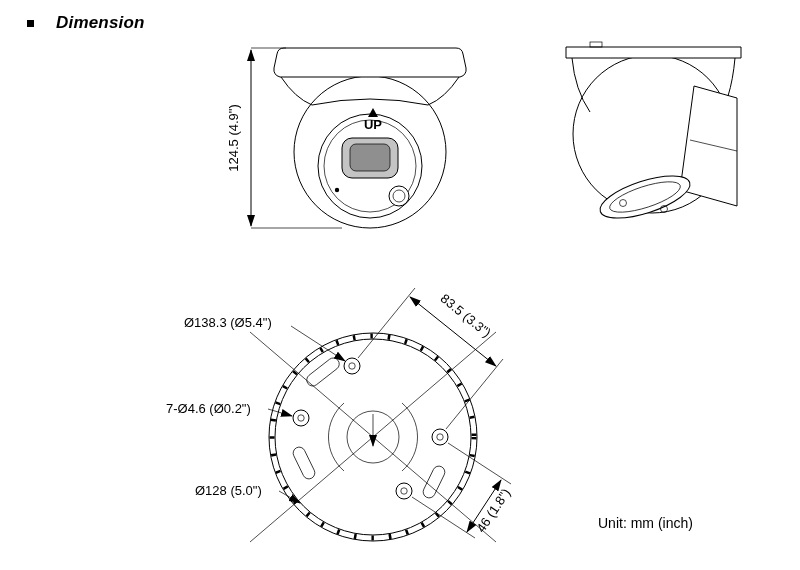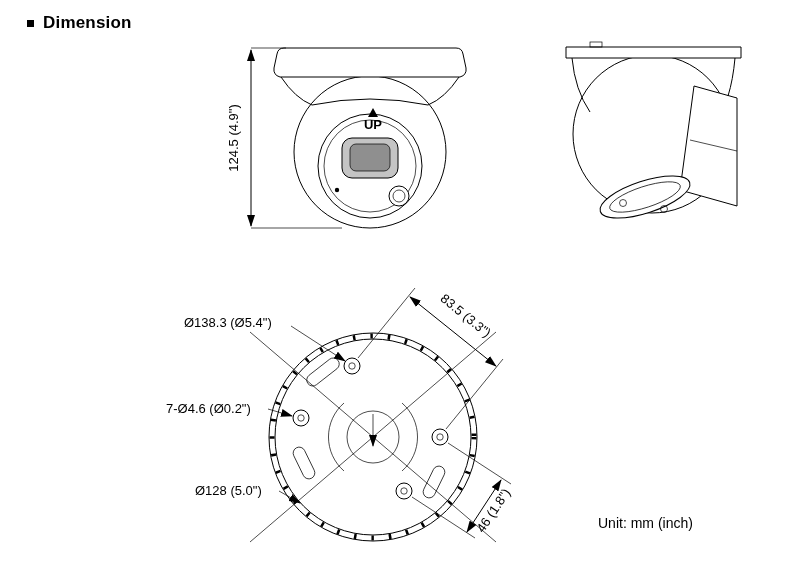--- a/index.html
+++ b/index.html
@@ -1,22 +1,22 @@
 <!DOCTYPE html>
 <html><head>
 <meta charset="utf-8">
 <style>
   html,body{margin:0;padding:0;background:#fff;}
   .canvas{
     position:relative;width:800px;height:570px;background:#ffffff;
     font-family:"Liberation Sans",sans-serif;color:#000;overflow:hidden;
   }
   .title{
-    position:absolute;left:27px;top:13px;display:flex;align-items:center;gap:9px;
-    font-weight:bold;font-size:17px;letter-spacing:.2px;
+    position:absolute;left:27px;top:13px;display:flex;align-items:center;gap:22px;
+    font-weight:bold;font-size:17px;letter-spacing:.2px;font-style:italic;
   }
   .bullet{width:7px;height:7px;background:#000;display:inline-block;}
   svg{position:absolute;left:0;top:0;}
   svg text{font-family:"Liberation Sans",sans-serif;font-size:13px;fill:#000;}
   .unit{font-size:14px;}
   .ln{stroke:#000;fill:none;stroke-width:1;}
   .lnthin{stroke:#000;fill:none;stroke-width:0.7;}
   .white{fill:#fff;stroke:#000;stroke-width:1;}
 </style>
 </head>

